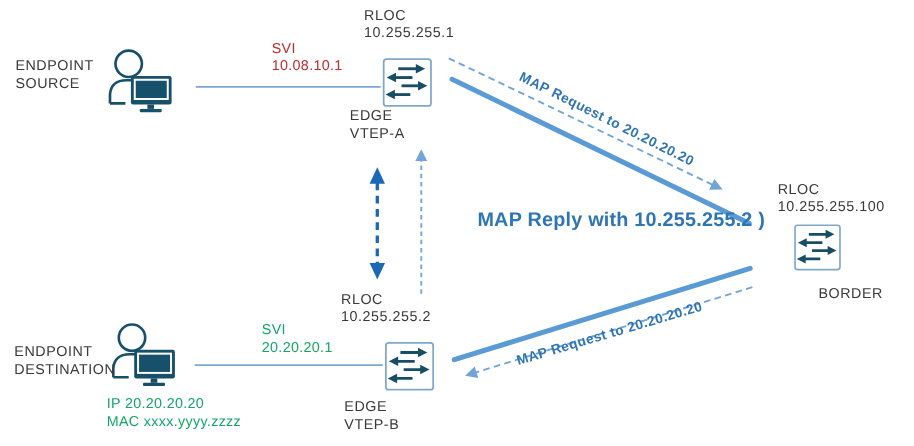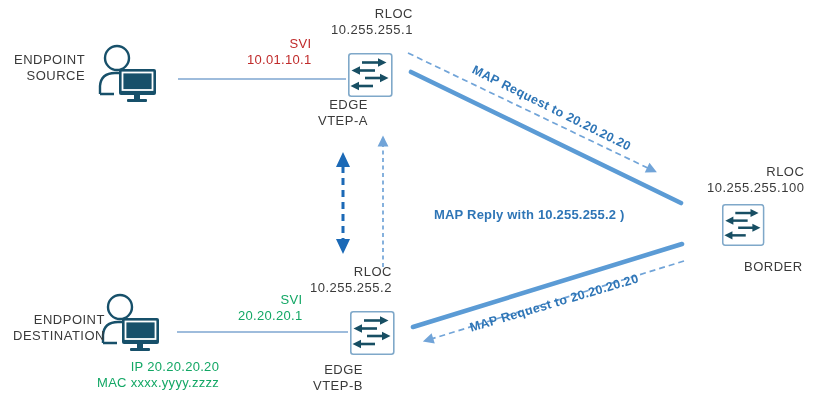--- a/index.html
+++ b/index.html
@@ -1,21 +1,21 @@
 <!DOCTYPE html>
 <html><head>
 <meta charset="utf-8">
 <style>
   html,body{margin:0;padding:0;background:#ffffff;}
   #stage{
     position:relative;width:831px;height:405px;background:#ffffff;overflow:hidden;
     font-family:"Liberation Sans",sans-serif;
   }
   #wires{position:absolute;left:0;top:0;width:831px;height:405px;}
-  .lbl{position:absolute;font-size:13px;line-height:16px;color:#3a3a3a;letter-spacing:.5px;white-space:nowrap;text-align:right;}
+  .lbl{position:absolute;font-size:13px;line-height:16px;color:#3a3a3a;letter-spacing:.5px;white-space:nowrap;}
   .lbl div{white-space:nowrap;}
   .red{color:#c02b2b;letter-spacing:.3px;}
   .green{color:#13a765;letter-spacing:.3px;}
   .blue{color:#2e75b6;font-weight:700;letter-spacing:.2px;}
   .rot{position:absolute;font-size:12.5px;font-weight:700;color:#2e75b6;letter-spacing:.4px;
        white-space:nowrap;transform-origin:left center;}
   .rot-down{transform:rotate(26.5deg);}
   .rot-up{transform:rotate(-16.5deg);}
 </style>
 </head>
@@ -108,41 +108,41 @@
     </g>
   </svg>
 
   <div class="lbl" style="left:14px;top:52px;">
     <div>ENDPOINT</div>
     <div>SOURCE</div>
   </div>
 
   <div class="lbl red" style="left:247px;top:36px;">
     <div>SVI</div>
-    <div>10.01.10.1</div>
+    <div>10.08.10.1</div>
   </div>
 
 
   <div class="lbl" style="left:331px;top:6px;">
     <div>RLOC</div>
     <div>10.255.255.1</div>
   </div>
 
   <div class="lbl" style="left:318px;top:97px;">
     <div>EDGE</div>
     <div>VTEP-A</div>
   </div>
 
 
   <div class="lbl" style="left:310px;top:264px;">
     <div>RLOC</div>
     <div>10.255.255.2</div>
   </div>
 
-  <div class="lbl blue" style="left:402px;top:207px;font-size:13px;padding-left:32px;">MAP Reply with 10.255.255.2 )</div>
+  <div class="lbl blue" style="left:402px;top:191px;font-size:18px;padding-left:32px;">MAP Reply with 10.255.255.2 )</div>
 
   <div class="rot rot-down" style="left:473px;top:62px;">MAP Request to 20.20.20.20</div>
 
   <div class="rot rot-up" style="left:470px;top:321px;">MAP Request to 20.20.20.20</div>
 
   <div class="lbl" style="left:707px;top:164px;">
     <div>RLOC</div>
     <div>10.255.255.100</div>
   </div>
 

